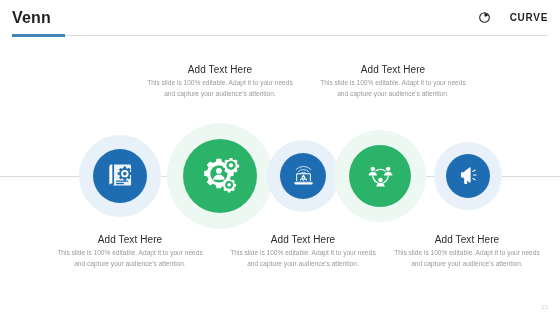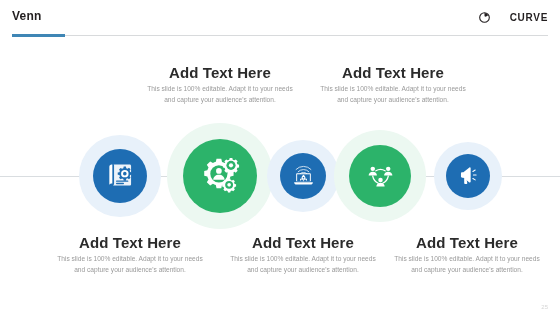--- a/index.html
+++ b/index.html
@@ -17,21 +17,21 @@
 
   
   .header {
     position: absolute;
     left: 0; top: 0;
     width: 560px; height: 40px;
   }
   .page-title {
     position: absolute;
     left: 12px; top: 9px;
-    font-size: 12px;
+    font-size: 16px;
     font-weight: bold;
     color: #231f20;
     letter-spacing: 0.2px;
   }
   .title-rule {
     position: absolute;
     left: 12px; top: 35px;
     width: 536px; height: 1px;
     background: #d8dadc;
   }
@@ -86,22 +86,22 @@
     border-radius: 50%;
   }
   .node-icon { display: block; }
 
   
   .txt {
     position: absolute;
     text-align: center;
   }
   .txt-head {
-    font-size: 15px;
-    font-weight: bold;
+    font-size: 10px;
+    font-weight: normal;
     color: #2b2b2b;
     margin: 0 0 3px 0;
     letter-spacing: 0.1px;
   }
   .txt-body {
     font-size: 6.6px;
     line-height: 1.65;
     color: #9a9a9a;
     margin: 0;
   }

